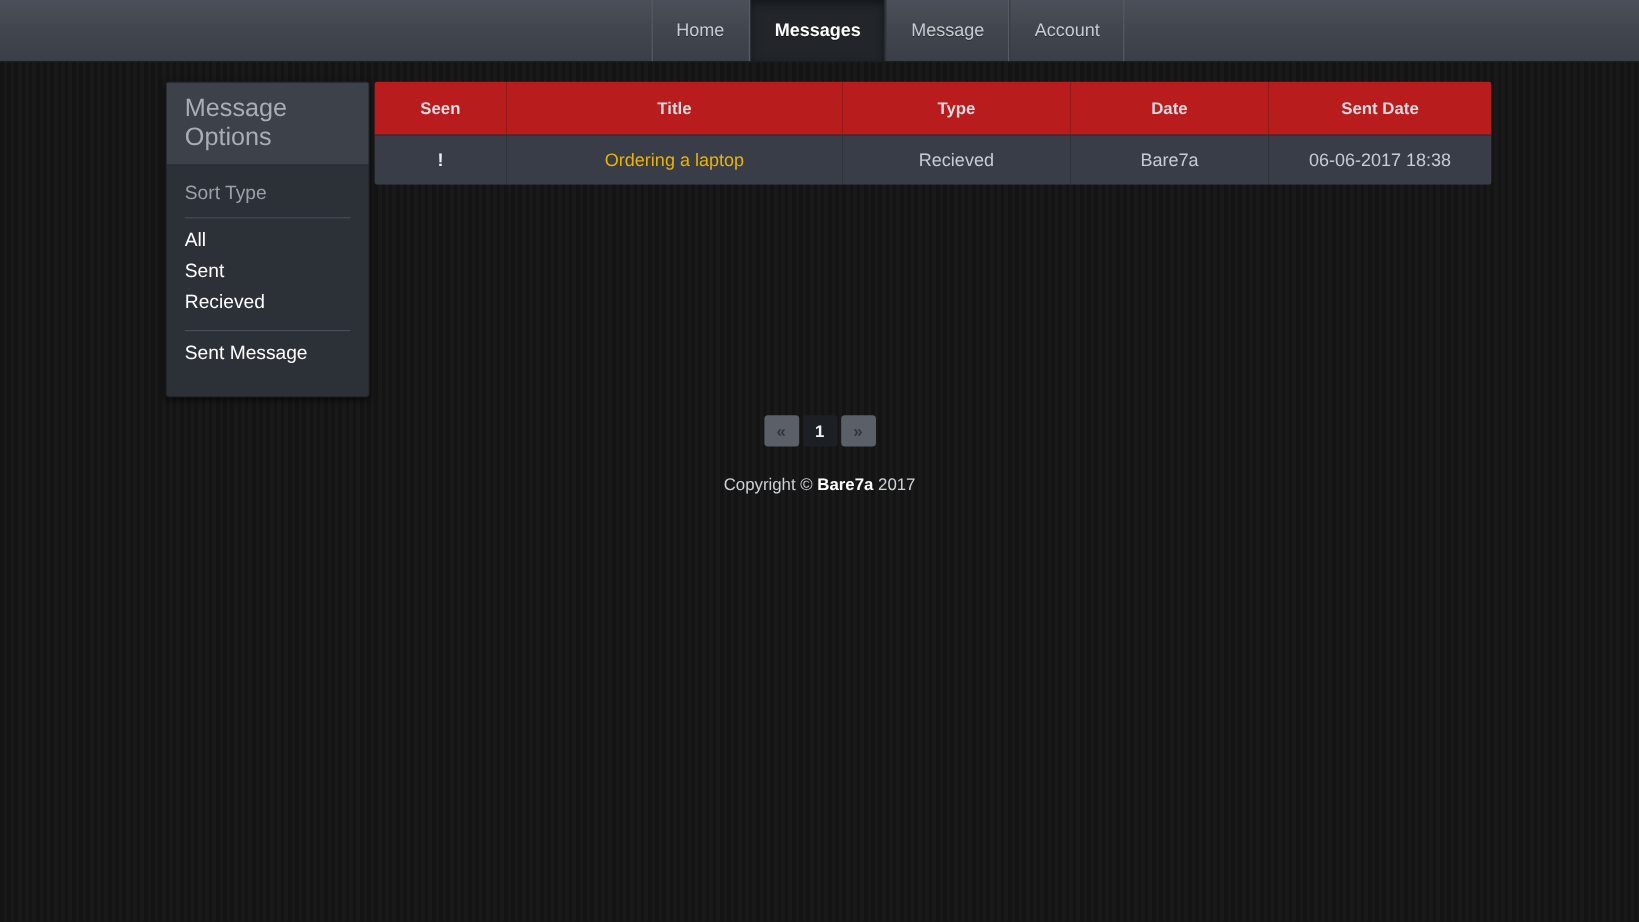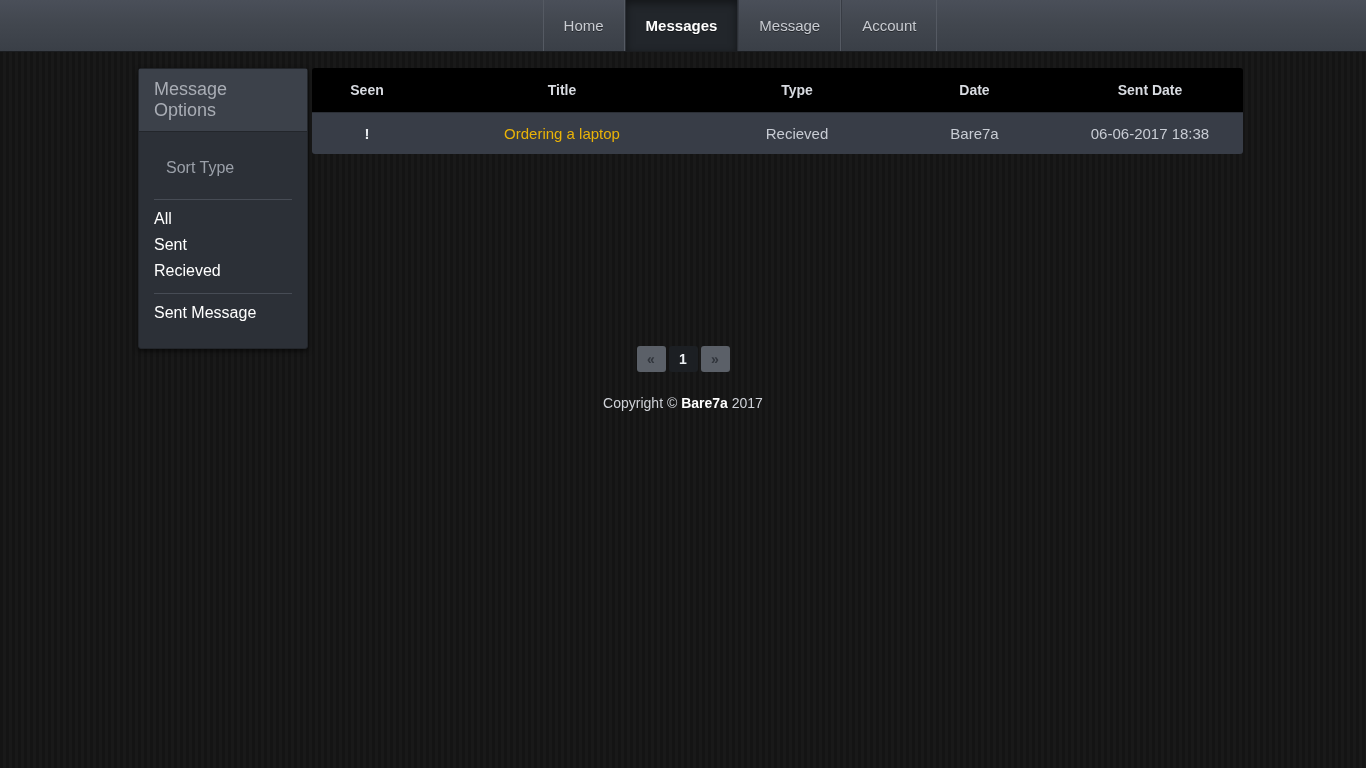--- a/index.html
+++ b/index.html
@@ -80,29 +80,29 @@
     background: #2c3037;
     border: 1px solid #23262b;
     border-radius: 3px;
     box-shadow: 0 2px 5px rgba(0,0,0,0.6);
     padding-bottom: 22px;
   }
   .sidebar-header {
     background: #3c414a;
     border-bottom: 1px solid #23262b;
     color: #a9adb5;
-    font-size: 18px;
+    font-size: 21px;
     padding: 10px 15px;
   }
   .sidebar-body { padding: 8px 15px 0 15px; }
   .sidebar-heading {
     color: #9ba0a9;
     font-size: 16px;
     padding: 7px 0 10px 0;
-    margin: 12px;
+    margin: 0;
     font-weight: normal;
   }
   .sidebar-divider {
     height: 1px;
     background: #474c55;
     margin: 0 0 6px 0;
   }
   .sidebar-link {
     display: block;
     color: #ffffff;
@@ -117,21 +117,21 @@
   .msg-table {
     position: absolute;
     left: 312px;
     top: 16px;
     width: 931px;
     border-collapse: collapse;
     border-radius: 3px;
     overflow: hidden;
   }
   .msg-table thead th {
-    background: #000000;
+    background: #b91c1c;
     color: #d8dbe1;
     font-size: 14px;
     font-weight: bold;
     padding: 14px 8px;
     text-align: center;
     border: none;
   }
   .msg-table tbody td {
     background: #383d47;
     color: #c8ccd4;

